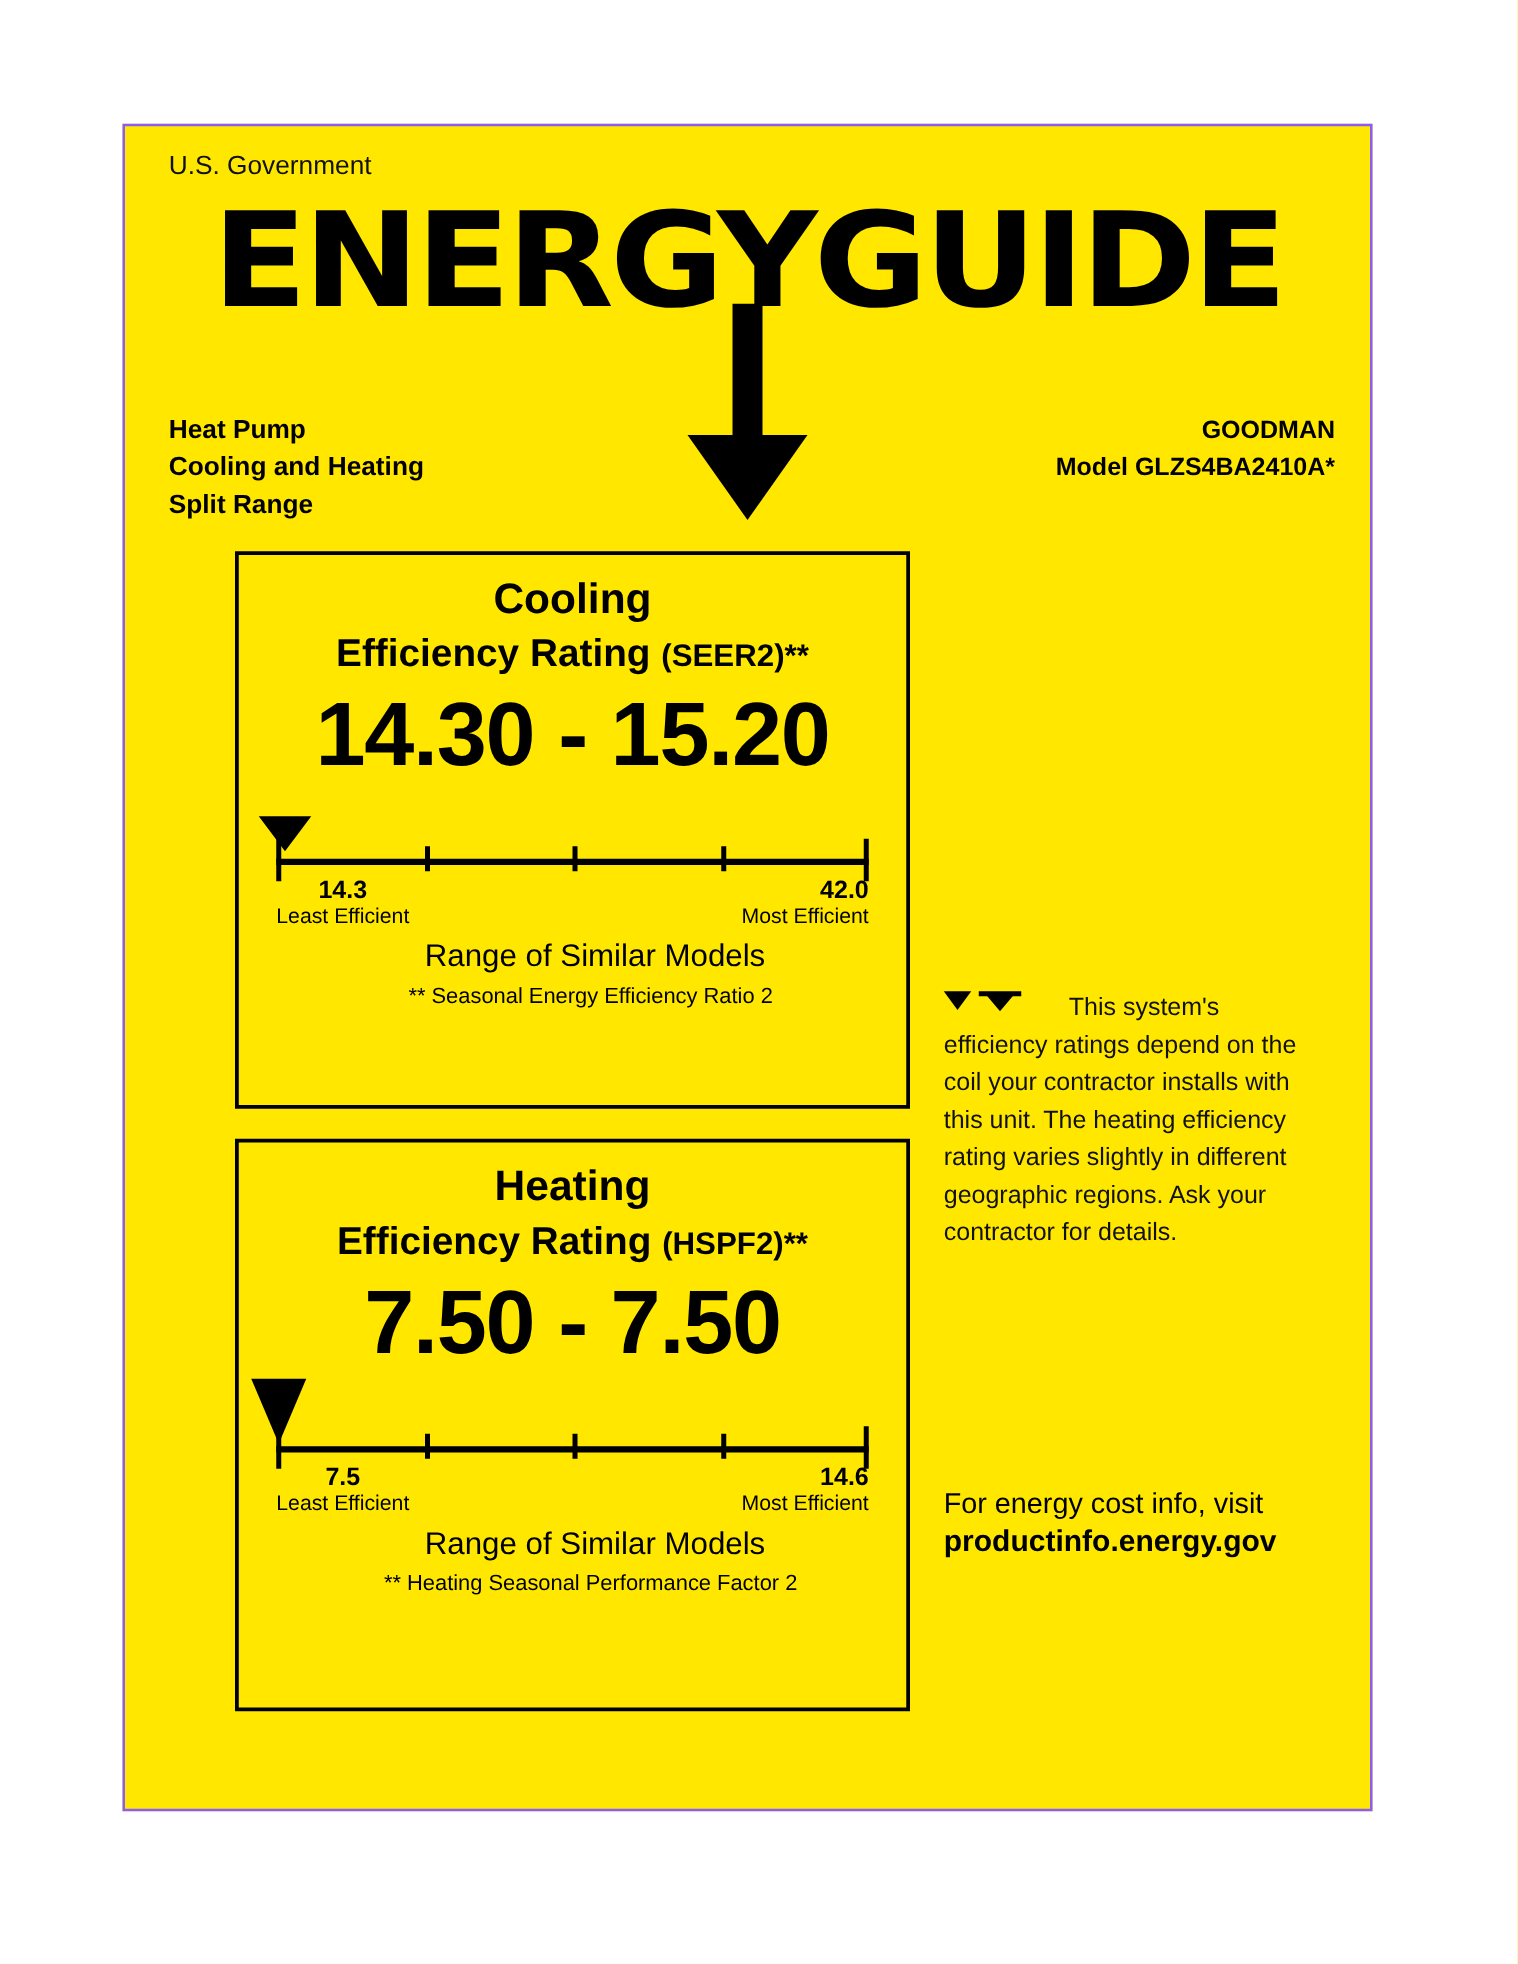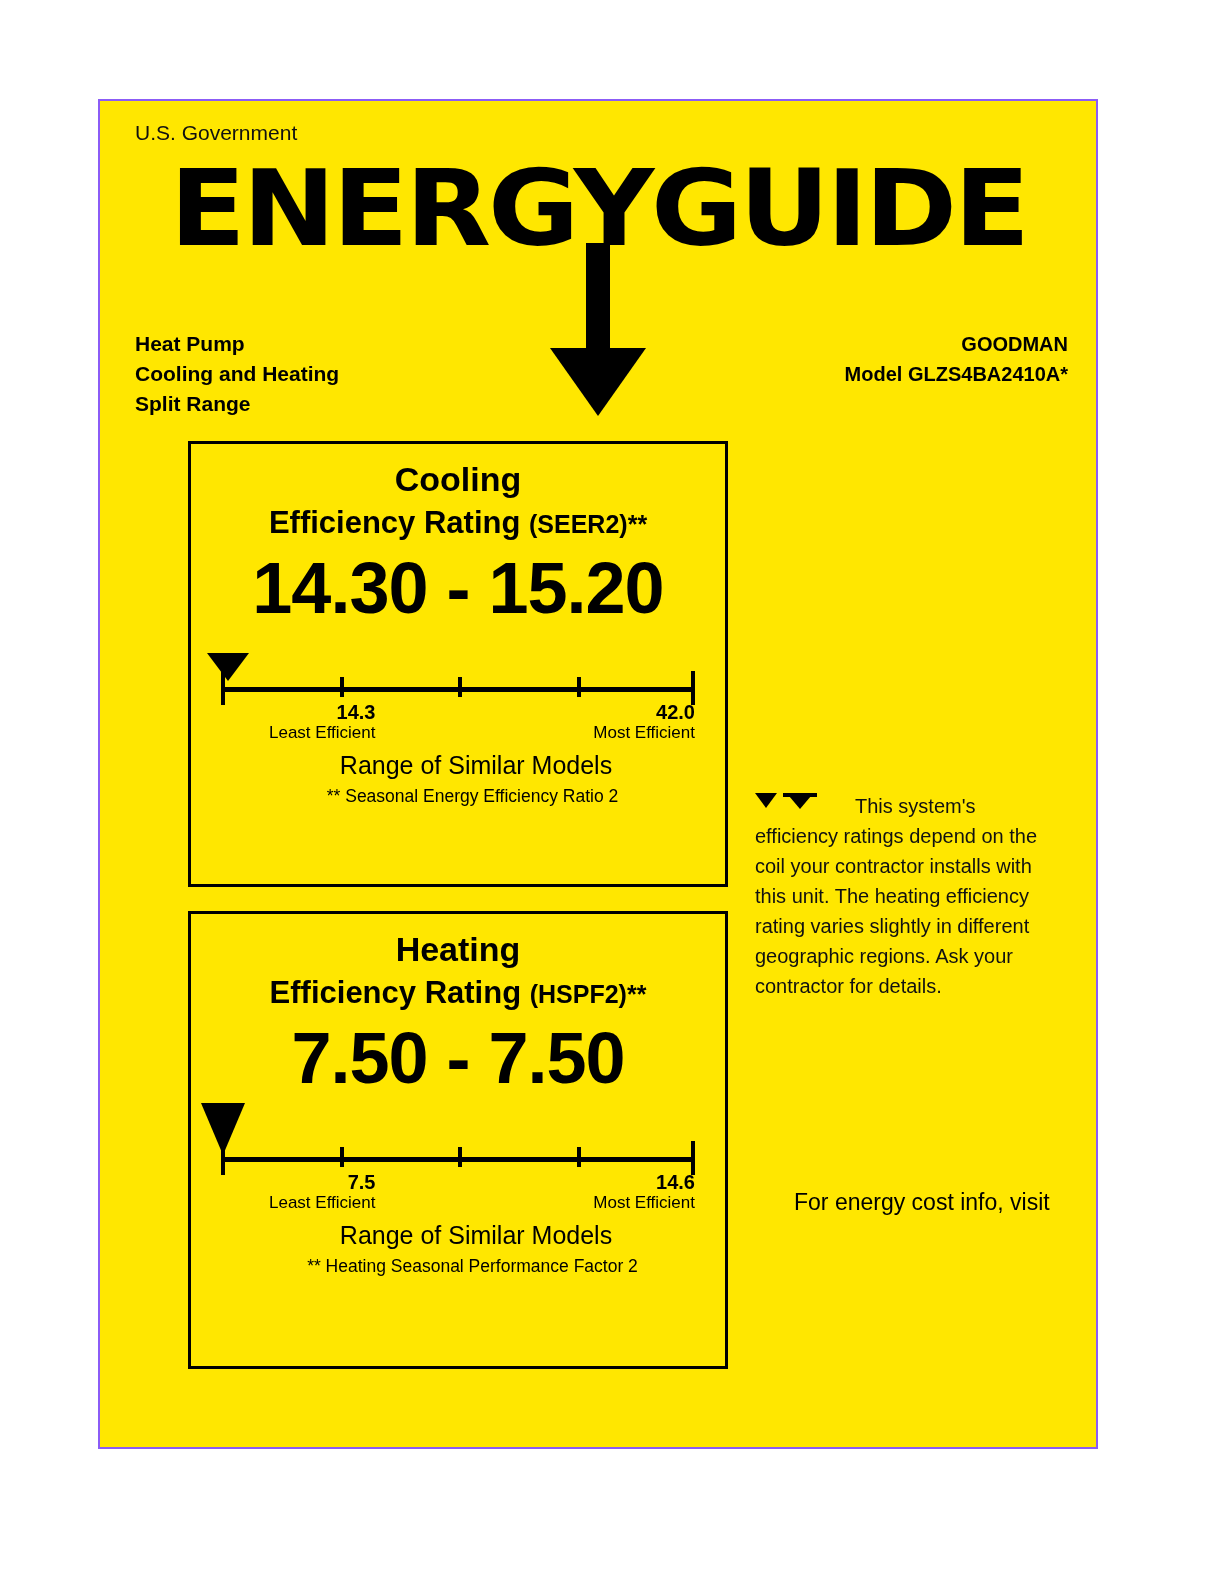--- a/index.html
+++ b/index.html
@@ -180,22 +180,21 @@
   }
   .marker.tall {
     border-left-width: 22px;
     border-right-width: 22px;
     border-top-width: 52px;
   }
   .scale-lbl-left {
     position: absolute;
     left: 0;
     top: 74px;
-    text-align: right;
-    margin-left: 48px;
+    text-align: center;
   }
   .scale-lbl-right {
     position: absolute;
     right: 0;
     top: 74px;
     text-align: right;
   }
   .scale-num {
     font-size: 20px;
     font-weight: bold;
@@ -272,21 +271,21 @@
   }
   .note-text {
     position: absolute;
     left: 0;
     top: 0;
     width: 300px;
     text-indent: 100px;
   }
   .cost-block {
     position: absolute;
-    left: 694px;
+    left: 655px;
     top: 1085px;
     width: 310px;
     font-size: 23px;
     line-height: 32px;
     color: #000;
   }
   .cost-url {
     font-weight: bold;
     font-size: 24px;
   }
@@ -384,16 +383,17 @@
     <div class="note-markers">
       <div class="nm" style="left:0;"></div>
       <div class="nm2"></div>
     </div>
     <div class="note-block">
       <div class="note-text">This system's efficiency ratings depend on the coil your contractor installs with this unit.  The heating efficiency rating varies slightly in different geographic regions. Ask your contractor for details.</div>
     </div>
 
     <div class="cost-block">
       <div>For energy cost info, visit</div>
+      <div class="cost-url">productinfo.energy.gov</div>
     </div>
 
   </div>
 </div>
 
 </body></html>

